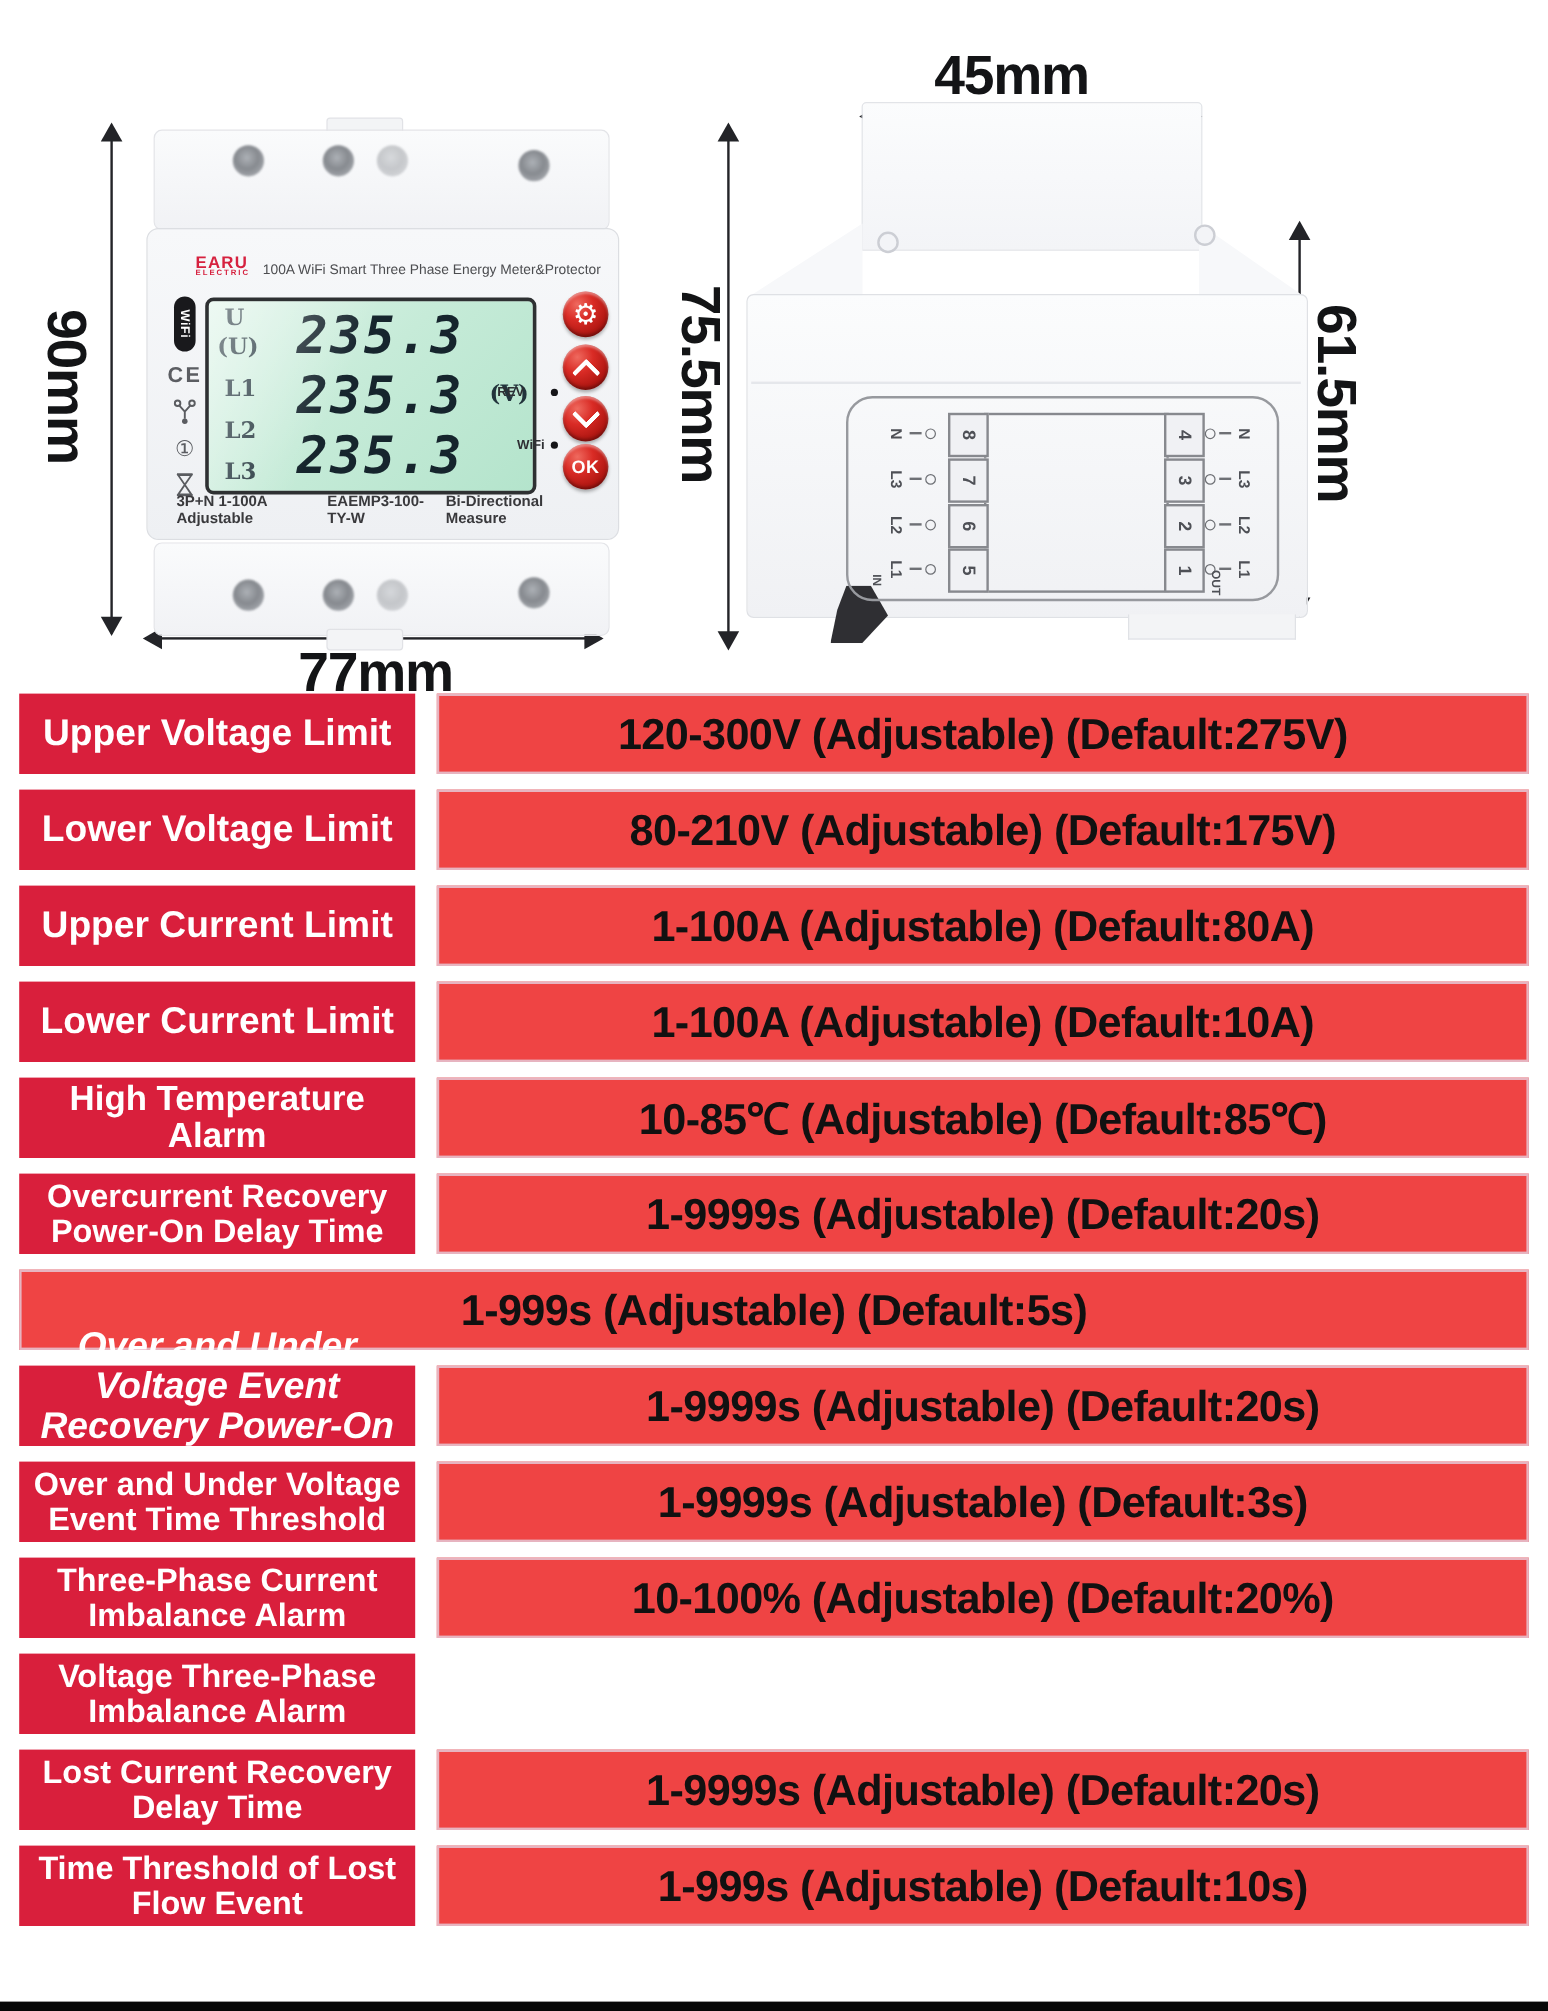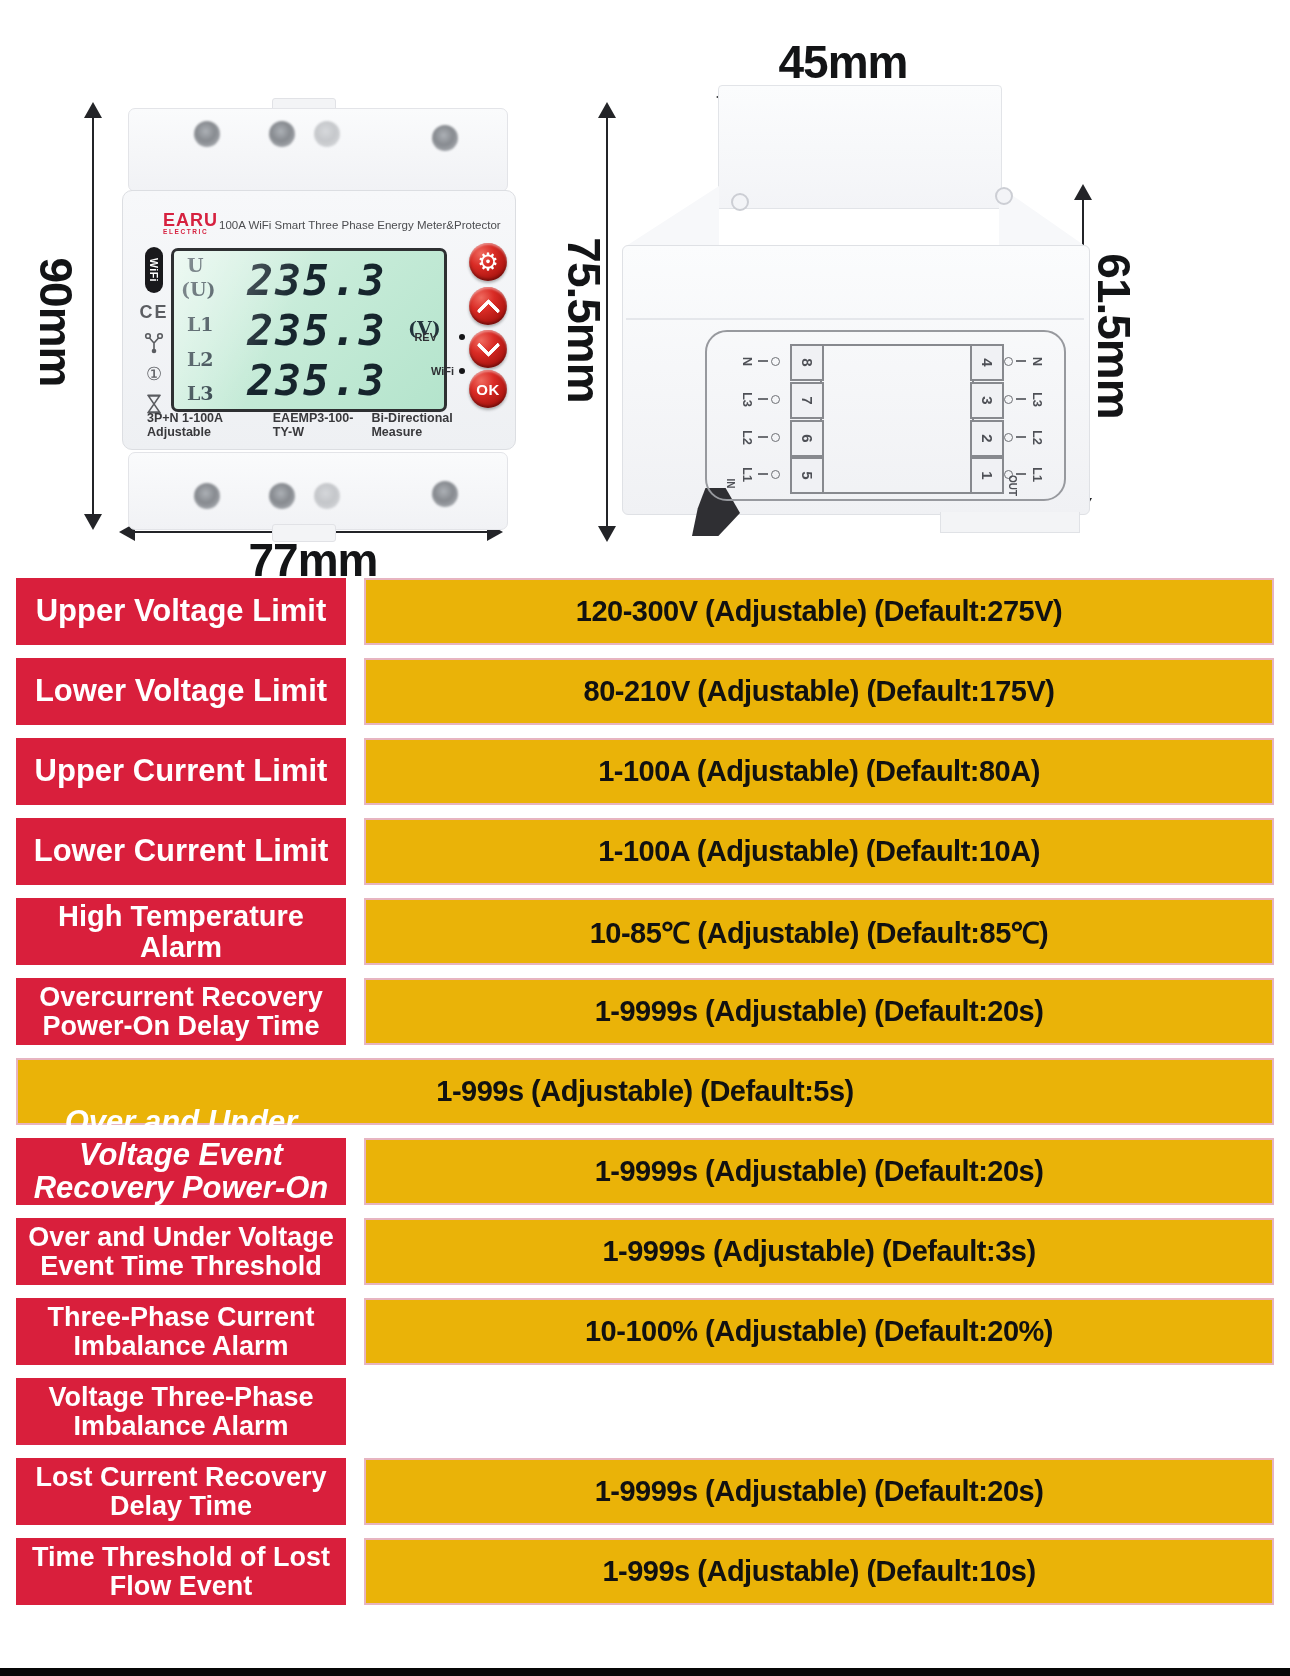--- a/index.html
+++ b/index.html
@@ -29,21 +29,21 @@
   .cover.top{top:4px;height:82px;}
   .cover.bottom{top:348px;height:76px;}
   .tab{position:absolute;width:62px;height:16px;background:#f3f4f6;border:1px solid #e1e2e6;border-radius:3px;}
   .screw{position:absolute;width:26px;height:26px;border-radius:50%;
     background:radial-gradient(circle at 45% 40%,#9ba0a6 0%,#6c7076 45%,#a5a9af 100%);
     filter:blur(1px);opacity:.8;transform:translate(-50%,-50%);}
   .screw.light{opacity:.35;}
   .fbody{position:absolute;left:0;top:86px;width:392px;height:258px;
     background:linear-gradient(#f7f8fa,#eef0f3);border:1px solid #dcdee2;border-radius:10px;}
   .brand{position:absolute;left:40px;top:20px;display:flex;flex-direction:column;line-height:1;}
-  .brand-main{font-size:18px;font-weight:bold;color:#d6213f;letter-spacing:1px;text-align:center;}
+  .brand-main{font-size:14px;font-weight:bold;color:#d6213f;letter-spacing:1px;}
   .brand-sub{font-size:6.5px;font-weight:bold;color:#d6213f;letter-spacing:1.6px;}
   .ftitle{position:absolute;left:96px;top:28px;width:286px;font-size:11.5px;color:#4c4d50;}
   .icon-col{position:absolute;left:18px;top:56px;width:26px;display:flex;flex-direction:column;
     align-items:center;gap:9px;}
   .wifi-badge{width:18px;height:46px;background:#19191c;border-radius:9px;display:flex;
     align-items:center;justify-content:center;}
   .wifi-badge span{transform:rotate(90deg);color:#fff;font-size:10.5px;font-weight:bold;letter-spacing:.5px;}
   .ce-mark{font-size:18px;color:#5b5d62;letter-spacing:2px;font-weight:bold;}
   .circ-one{font-size:18px;color:#5b5d62;}
   
@@ -104,22 +104,22 @@
 
   
   #spec{position:absolute;left:16px;top:578px;width:1258px;display:flex;flex-direction:column;gap:13px;}
   .spec-row{display:flex;gap:18px;height:67px;}
   .spec-label{width:330px;flex:0 0 330px;background:#d91f3c;color:#fff;display:flex;
     flex-direction:column;align-items:center;justify-content:center;text-align:center;line-height:1.06;
     font-weight:bold;}
   .spec-label.xl{font-size:31px;}
   .spec-label.lg{font-size:27px;}
   .spec-label.md{font-size:31px;font-style:italic;}
-  .spec-value{flex:1;border:2.5px solid #e7b4c0;background:#eab308;display:flex;
-    align-items:center;justify-content:center;font-size:29px;font-weight:bold;color:#111;
+  .spec-value{flex:1;border:2.5px solid #e7b4c0;background:#ef4444;display:flex;
+    align-items:center;justify-content:center;font-size:36px;font-weight:bold;color:#111;
     letter-spacing:-0.5px;white-space:nowrap;}
   #bottom-bar{position:absolute;left:0;top:1668px;width:1290px;height:8px;background:#070707;}
   svg{display:block;}
 </style>
 </head>
 <body>
 
 <div id="canvas">
 
   <div class="varrow" style="left:92px;top:104px;height:424px;"></div>
@@ -175,21 +175,21 @@
         <div class="seg" style="top:104px;">235.3</div>
         <span class="lcd-unit">(V)</span>
       </div>
 
       <div class="btn" style="top:52px;">
         <span class="gear-glyph">⚙</span>
       </div>
       <div class="btn" style="top:96px;">
         <span class="chev up"></span>
       </div>
-      <div class="ind" style="top:140px;gap:22px;">
+      <div class="ind" style="top:130px;gap:22px;">
         <span>REV</span>
         <span class="dot"></span>
       </div>
       <div class="btn" style="top:139px;">
         <span class="chev down"></span>
       </div>
       <div class="ind" style="top:174px;">
         <span>WiFi</span>
         <span class="dot"></span>
       </div>

